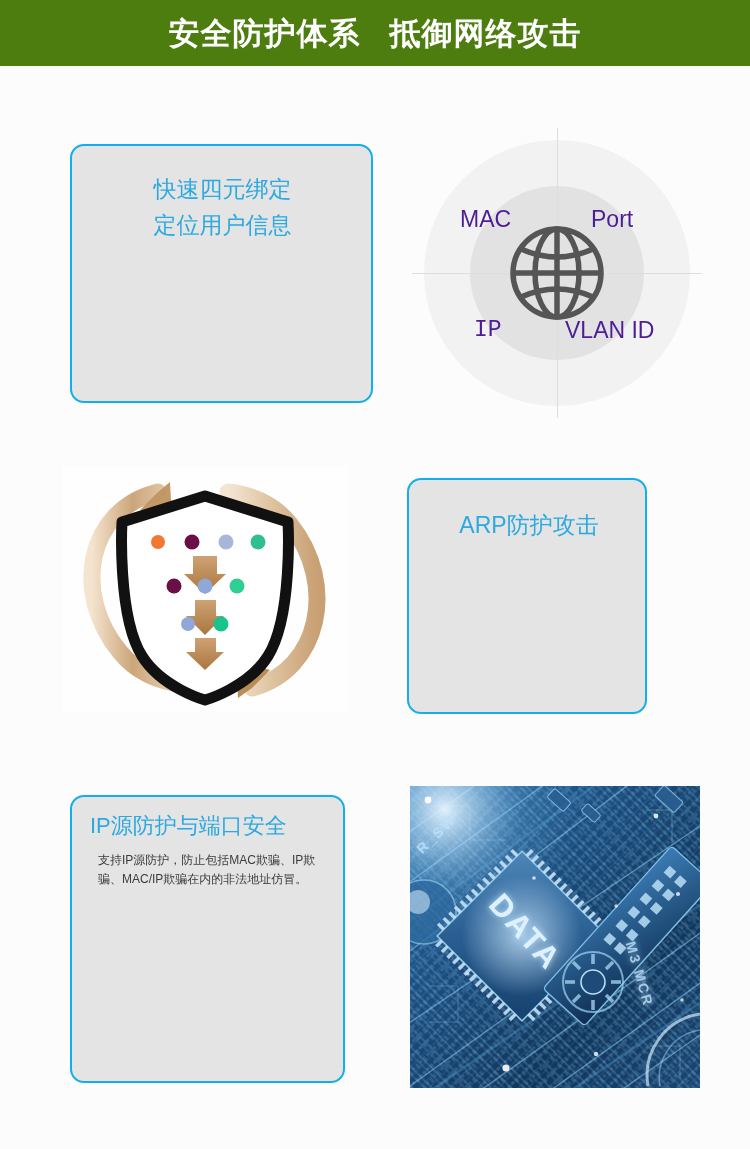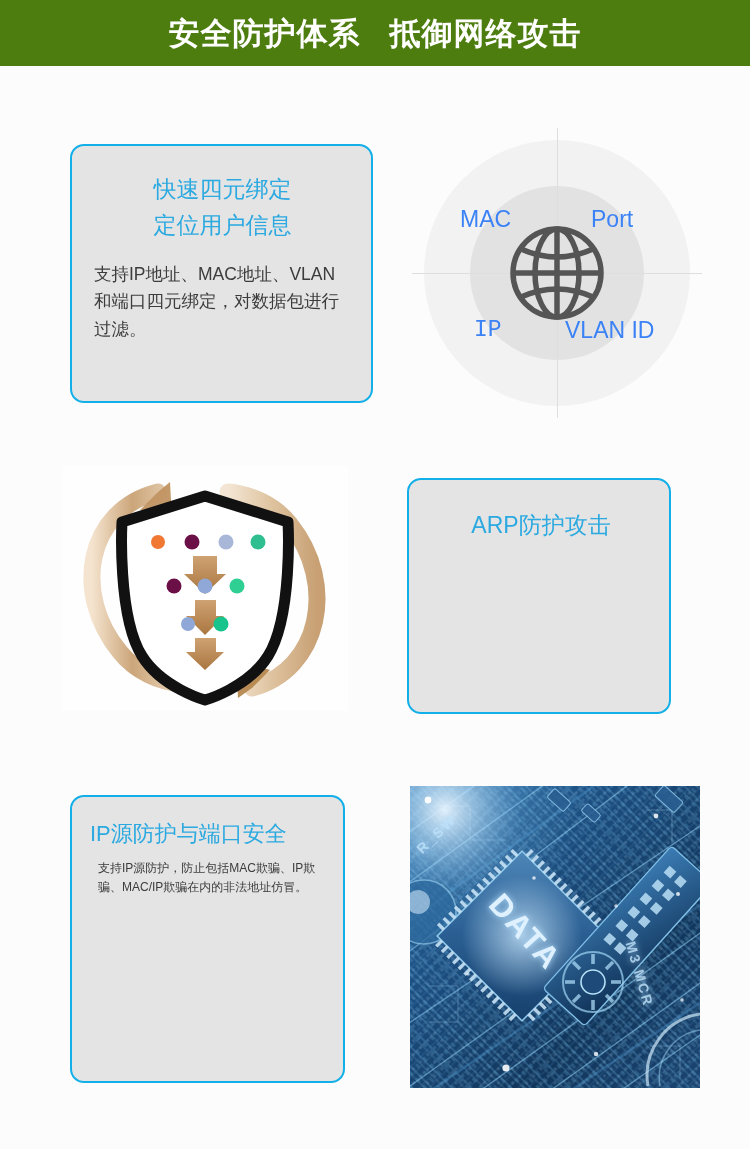--- a/index.html
+++ b/index.html
@@ -64,30 +64,30 @@
   #card-quad-binding {
     left: 70px; top: 144px;
     width: 303px; height: 259px;
     padding: 26px 20px 12px 22px;
   }
   #card-quad-binding .card-body { margin-top: 18px; }
 
   
   #card-arp {
     left: 407px; top: 478px;
-    width: 264px; height: 236px;
+    width: 240px; height: 236px;
     padding: 28px 18px 0 22px;
   }
   #card-arp .card-body { margin-top: 26px; }
 
   
   #card-ip-source {
     left: 70px; top: 795px;
     width: 275px; height: 288px;
-    padding: 20px 14px 0 18px;
+    padding: 12px 14px 0 18px;
   }
   #card-ip-source .card-title { font-size: 22px; text-align: left; }
   #card-ip-source .card-body {
     font-size: 12px;
     margin-top: 8px;
     padding-left: 8px;
   }
   #card-ip-source .card-body + .card-body { margin-top: 20px; }
 
   
@@ -122,21 +122,21 @@
     width: 290px; height: 1px;
     background: #DEDEDE;
   }
   #globe-icon {
     position: absolute;
     left: 83px; top: 83px;
     width: 100px; height: 100px;
   }
   .quad-label {
     position: absolute;
-    color: #3b82f6;
+    color: #4c1d95;
     font-size: 23px;
     white-space: nowrap;
   }
   #quad-label-mac  { left: 36px;  top: 66px;  }
   #quad-label-port { left: 167px; top: 66px;  }
   #quad-label-ip   { left: 50px;  top: 177px; font-family: Liberation Mono, monospace; }
   #quad-label-vlan { left: 141px; top: 177px; }
 
   
   #shield-illustration {
@@ -186,21 +186,20 @@
 </head>
 <body>
 
 <div id="header-banner">
   <div id="header-title">安全防护体系   抵御网络攻击</div>
 </div>
 
 <div class="info-card" id="card-quad-binding">
   <p class="card-title">快速四元绑定
 定位用户信息</p>
-  <p class="card-body">支持IP地址、MAC地址、VLAN和端口四元绑定，对数据包进行过滤。</p>
 </div>
 
 <div id="quadrant-diagram">
   <div id="quad-outer-circle"></div>
   <div id="quad-inner-circle"></div>
   <div id="quad-vline"></div>
   <div id="quad-hline"></div>
 
   <svg id="globe-icon" viewBox="0 0 100 100">
     <g fill="none" stroke="#555555" stroke-width="5.5">

